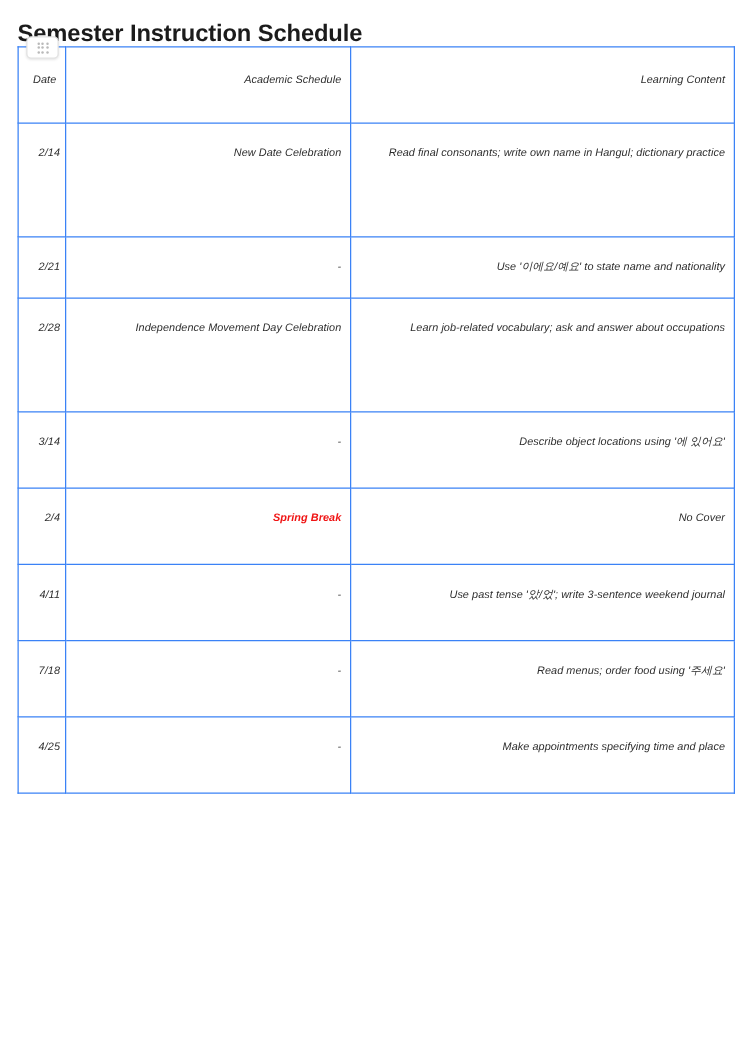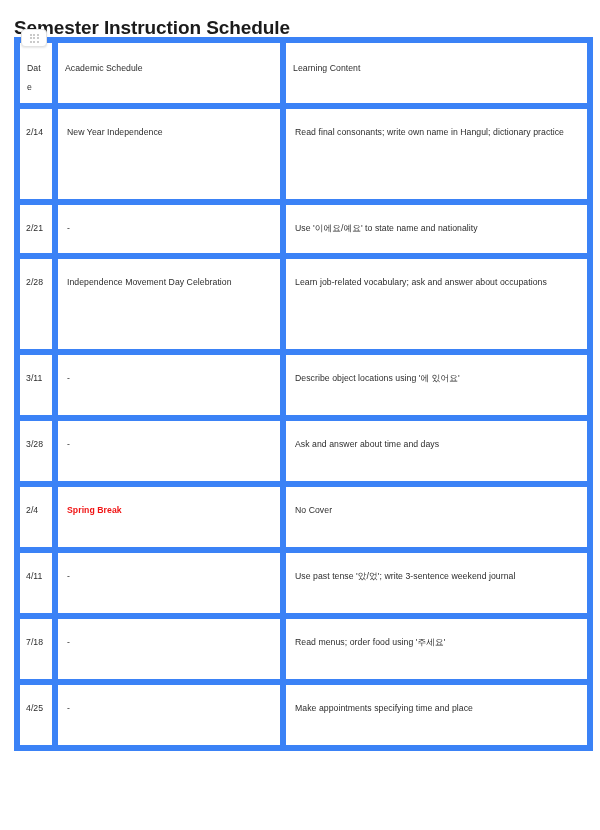--- a/index.html
+++ b/index.html
@@ -79,30 +79,31 @@
     border-collapse: collapse;
     table-layout: fixed;
     background: #fff;
   }
   table.schedule col.c-date  { width: 38px; }
   table.schedule col.c-acad  { width: 228px; }
   table.schedule col.c-learn { width: 307px; }
 
   table.schedule th,
   table.schedule td {
-    border: 6px solid #3b82f6;
+    border: 1px solid #3b82f6;
     vertical-align: top;
     padding: 14px 7px 6px 7px;
     font-size: 8.7px;
     font-weight: normal;
     line-height: 19px;
     color: #2d2d2d;
-    text-align: left;
+    text-align: right;
     letter-spacing: 0.05px;
     word-wrap: break-word;
+    font-style: italic;
   }
   table.schedule td.cell-date {
     padding-left: 6px;
     padding-right: 4px;
   }
   table.schedule td.cell-acad,
   table.schedule td.cell-learn {
     padding-left: 9px;
   }
   table.schedule th {
@@ -152,49 +153,44 @@
           <th>Date</th>
           <th>Academic Schedule</th>
           <th>Learning Content</th>
         </tr>
       </thead>
       <tbody>
 
 
         <tr class="r-h3">
           <td class="cell-date">2/14</td>
-          <td class="cell-acad">New Year Independence</td>
+          <td class="cell-acad">New Date Celebration</td>
           <td class="cell-learn">Read final consonants; write own name in Hangul; dictionary practice</td>
         </tr>
 
         <tr class="r-h4">
           <td class="cell-date">2/21</td>
           <td class="cell-acad">-</td>
           <td class="cell-learn">Use '이에요/예요' to state name and nationality</td>
         </tr>
 
         <tr class="r-h3">
           <td class="cell-date">2/28</td>
           <td class="cell-acad">Independence Movement Day Celebration</td>
           <td class="cell-learn">Learn job-related vocabulary; ask and answer about occupations</td>
         </tr>
 
 
         <tr class="r-h2">
-          <td class="cell-date">3/11</td>
+          <td class="cell-date">3/14</td>
           <td class="cell-acad">-</td>
           <td class="cell-learn">Describe object locations using '에 있어요'</td>
         </tr>
 
 
-        <tr class="r-h2">
-          <td class="cell-date">3/28</td>
-          <td class="cell-acad">-</td>
-          <td class="cell-learn">Ask and answer about time and days</td>
-        </tr>
 
         <tr class="r-h2">
           <td class="cell-date">2/4</td>
           <td class="cell-acad">
             <span class="emph-red">Spring Break</span>
           </td>
           <td class="cell-learn">No Cover</td>
         </tr>
 
         <tr class="r-h2">

